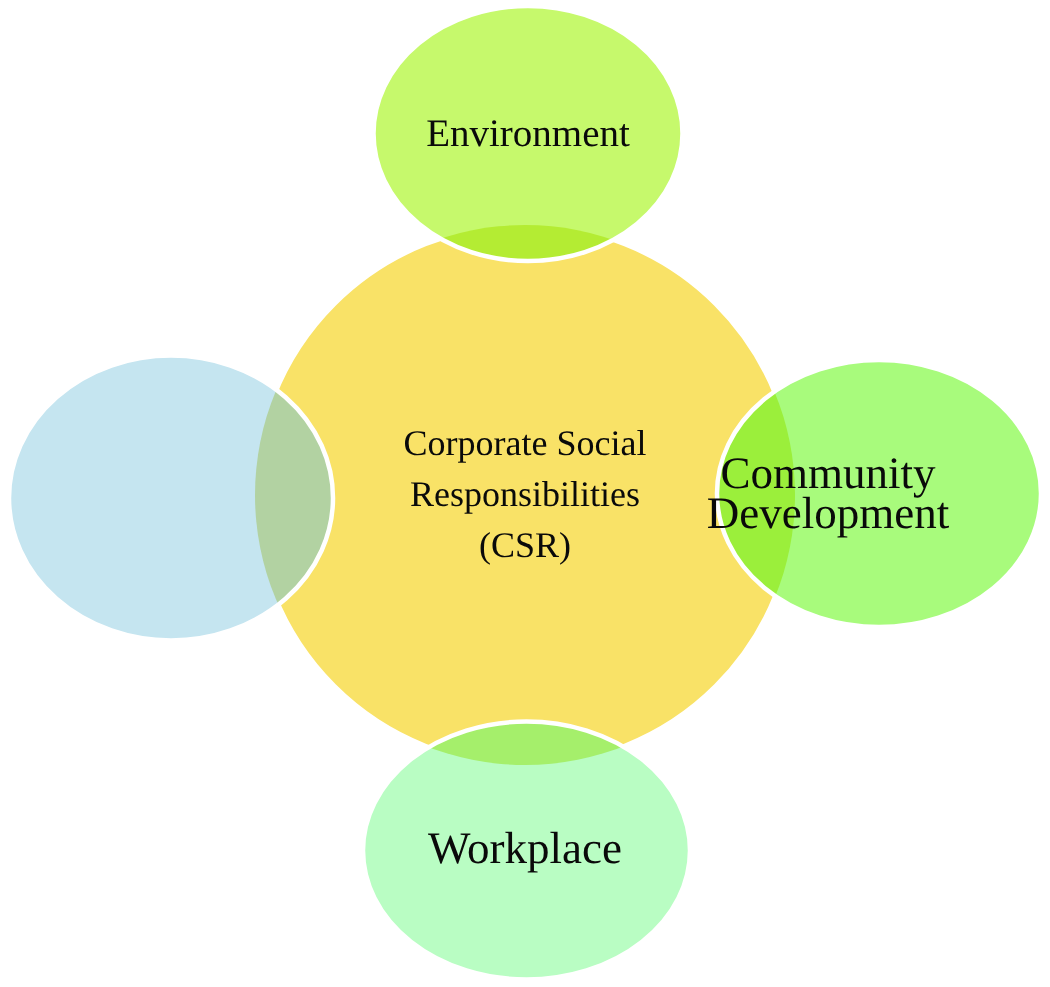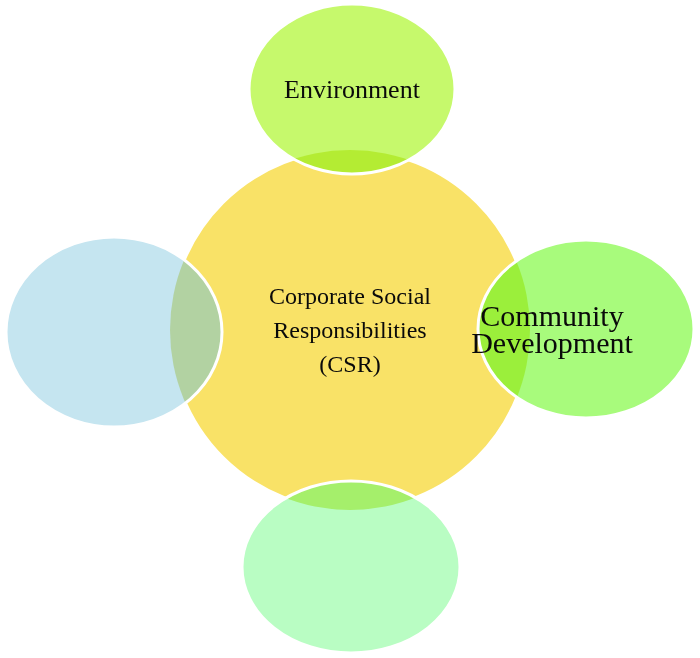--- a/index.html
+++ b/index.html
@@ -94,14 +94,15 @@
   <div class="node-label label-environment">Environment</div>
 
 
   <div class="node-label label-center">Corporate Social
 Responsibilities
 (CSR)</div>
 
   <div class="node-label label-community-development">Community
 Development</div>
 
+  <div class="node-label label-workplace">Workplace</div>
 
 </div>
 
 </body></html>

